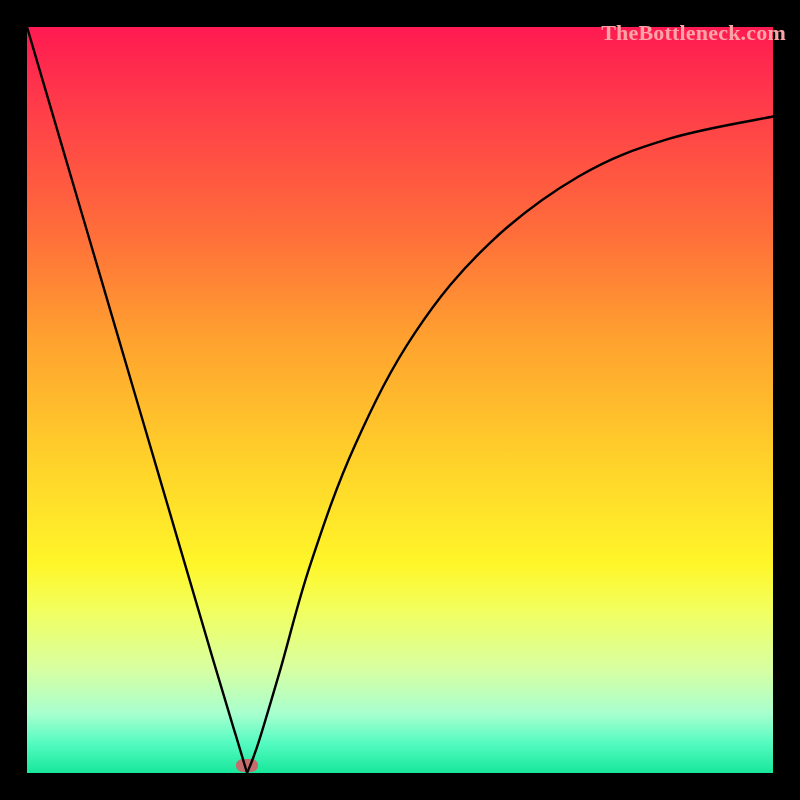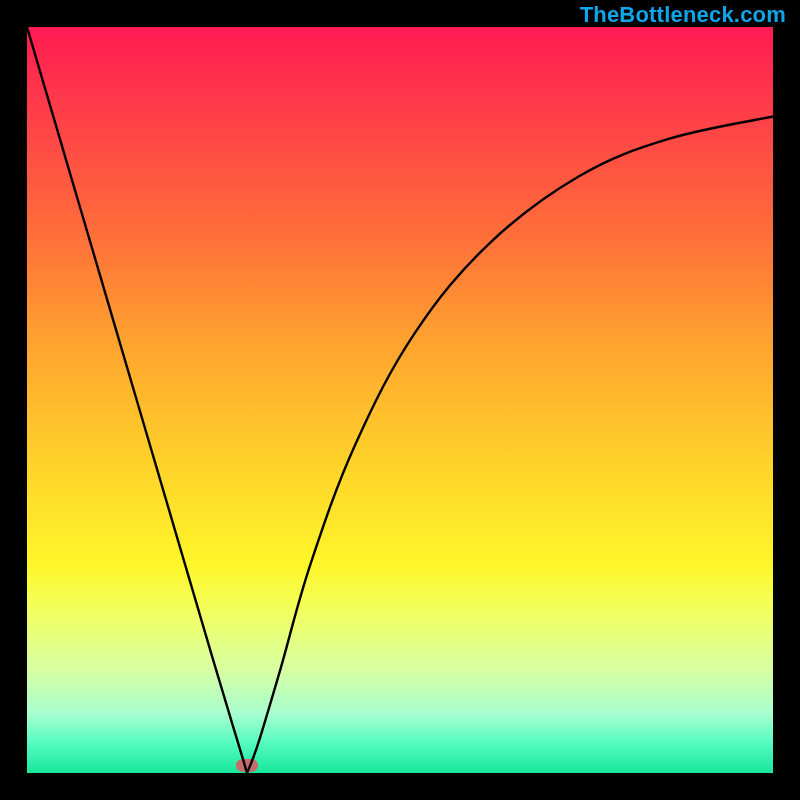--- a/index.html
+++ b/index.html
@@ -12,27 +12,28 @@
     font-family: Arial, Helvetica, sans-serif;
   }
   .outer {
     position: relative;
     width: 800px;
     height: 800px;
     background: #000;
   }
   .watermark {
     position: absolute;
-    top: 2px;
+    top: 20px;
     right: 14px;
-    color: #0ea5e9;
+    color: #fca5a5;
     font-size: 22px;
     font-weight: 600;
     letter-spacing: 0.2px;
     z-index: 4;
+    font-family: Liberation Serif, serif;
   }
   .plot {
     position: absolute;
     left: 27px;
     top: 27px;
     width: 746px;
     height: 746px;
     background: linear-gradient(to bottom,
       #ff1a52 0%,
       #ff3a4a 10%,

